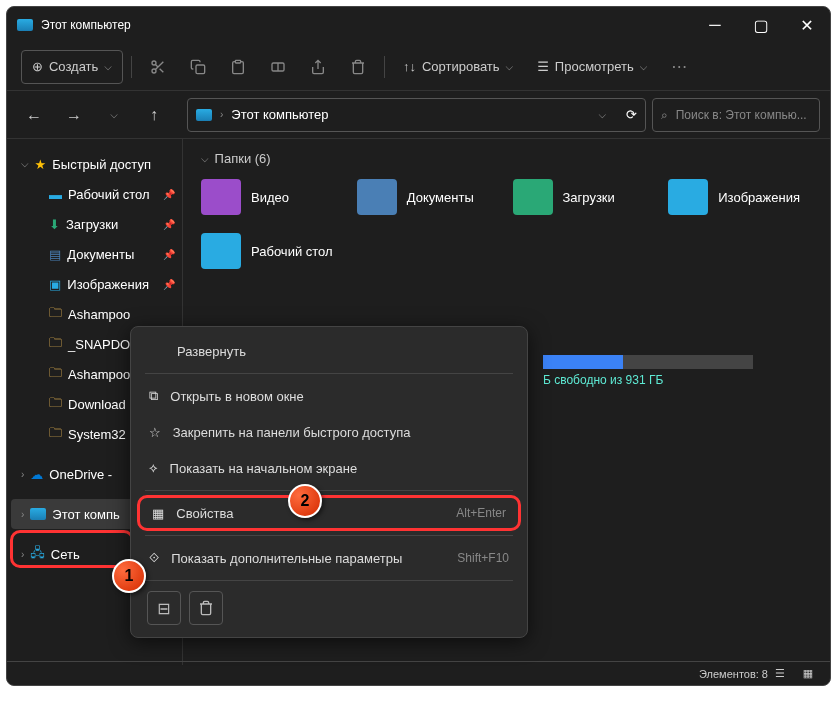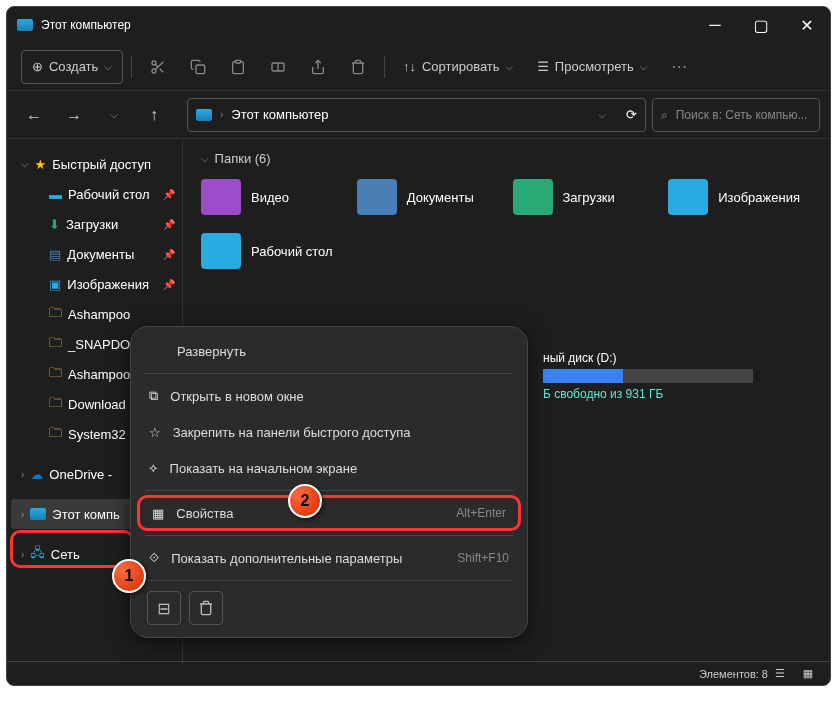--- a/index.html
+++ b/index.html
@@ -26,21 +26,21 @@
 .pin{margin-left:auto;color:#666;font-size:10px}
 .content{flex:1;padding:12px 18px;position:relative}
 .section-title{font-size:13px;color:#ccc;margin-bottom:10px;display:flex;align-items:center;gap:6px}
 .folders-grid{display:grid;grid-template-columns:1fr 1fr 1fr 1fr;gap:12px}
 .folder-item{display:flex;align-items:center;gap:10px;font-size:13px;height:42px}
 .folder-icon{width:40px;height:36px;border-radius:4px}
 .drive{position:absolute;top:212px;left:360px;width:240px;font-size:12px}
 .drive-bar{width:210px;height:14px;background:#444;margin:4px 0;position:relative}
 .drive-fill{height:100%;background:#3b82f6}
 .statusbar{position:absolute;bottom:0;left:0;right:0;height:24px;border-top:1px solid #444;display:flex;align-items:center;padding:0 10px;font-size:11px;color:#ccc;justify-content:flex-end}
-.context-menu{position:absolute;top:326px;left:130px;width:398px;background:#2b2b2b;border:1px solid #444;border-radius:18px;padding:6px;box-shadow:0 4px 20px rgba(0,0,0,0.6);z-index:100}
+.context-menu{position:absolute;top:326px;left:130px;width:398px;background:#2b2b2b;border:1px solid #444;border-radius:8px;padding:6px;box-shadow:0 4px 20px rgba(0,0,0,0.6);z-index:100}
 .ctx-item{height:36px;display:flex;align-items:center;padding:0 12px;gap:12px;font-size:13px;border-radius:4px;position:relative;color:#ddd}
 .ctx-shortcut{margin-left:auto;font-size:12px;color:#888}
 .ctx-divider{height:1px;background:#444;margin:4px 8px}
 .ctx-highlighted{border:3px solid #ff3333;border-radius:10px}
 .ctx-icons-row{display:flex;gap:8px;padding:6px 10px}
 .ctx-icon-slot{width:34px;height:34px;border:1px solid #555;border-radius:4px;display:flex;align-items:center;justify-content:center;color:#bbb}
 .callout{position:absolute;width:34px;height:34px;background:radial-gradient(circle at 30% 30%,#ff6b3d,#d42a00);border-radius:50%;border:2px solid #fff;display:flex;align-items:center;justify-content:center;font-weight:bold;font-size:16px;z-index:200;box-shadow:2px 2px 4px rgba(0,0,0,0.5)}
 .sidebar-highlight{position:absolute;top:530px;left:10px;width:124px;height:38px;border:3px solid #ff3333;border-radius:10px;z-index:50}
 svg{width:16px;height:16px}
 .pc-icon{width:16px;height:12px;background:linear-gradient(#29abe2,#1a7fb5);border-radius:2px;position:relative}
@@ -131,21 +131,21 @@
     <div class="nav-arrow">↑</div>
     <div class="address">
       <div class="pc-icon"></div>
       <span class="chev">›</span>
       <span>Этот компьютер</span>
       <span style="margin-left:auto" class="chev">⌵</span>
       <span style="margin-left:12px">⟳</span>
     </div>
     <div class="searchbox">
       <span>⌕</span>
-      <span>Поиск в: Сеть компью...</span>
+      <span>Поиск в: Этот компью...</span>
     </div>
   </div>
 
   <div class="body-area">
     <div class="sidebar">
       <div class="side-item">
         <span class="chev">⌵</span>
         <span class="star">★</span>
         <span>Быстрый доступ</span>
       </div>
@@ -230,21 +230,20 @@
         <div class="folder-item">
             <div class="folder-icon" style="background:#29abe2"></div>
             <span>Изображения</span>
           </div>
         <div class="folder-item">
             <div class="folder-icon" style="background:#29abe2"></div>
             <span>Рабочий стол</span>
           </div>
       </div>
       <div class="drive">
-        <div>ный диск (D:)</div>
         <div class="drive-bar">
             <div class="drive-fill" style="width:38%"></div>
           </div>
         <div style="color:#5eead4">Б свободно из 931 ГБ</div>
       </div>
     </div>
   </div>
 
   <div class="statusbar">
     <span>Элементов: 8</span>

